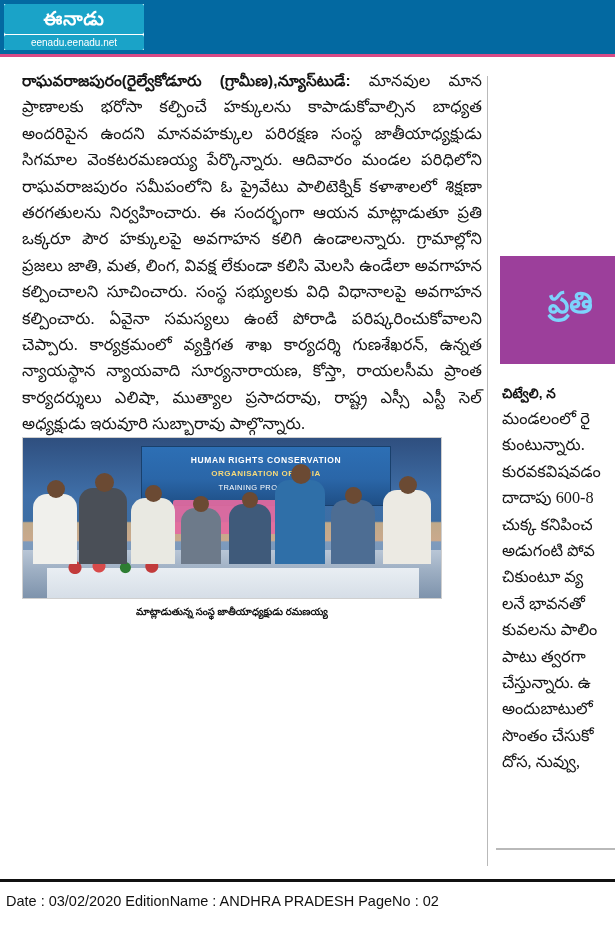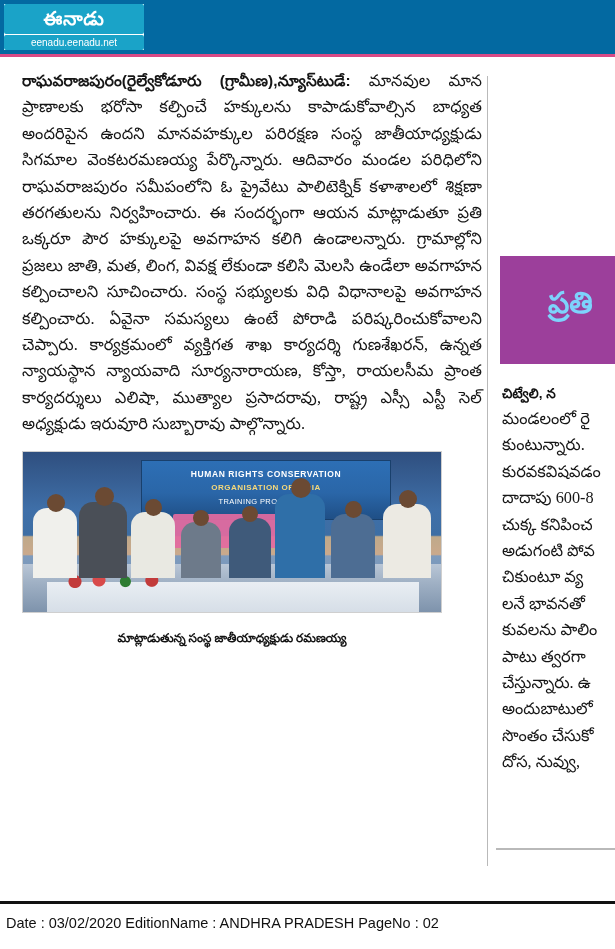--- a/index.html
+++ b/index.html
@@ -106,21 +106,20 @@
   .dateline {
     font-family: "Liberation Sans", sans-serif;
     font-weight: bold;
     font-size: 15.4px;
     margin-top: 44px;
   }
 
   
   .photo-wrap {
     position: relative;
-    margin-top: 14px;
     width: 420px;
     height: 162px;
     border: 1px solid #cfcfcf;
     overflow: hidden;
     background: #8fa3b8;
   }
   .photo {
     position: absolute;
     inset: 0;
     background:
@@ -186,25 +185,25 @@
     border-radius: 14px 14px 0 0;
   }
   .ph-head {
     position: absolute;
     border-radius: 50%;
     background: #6b4a33;
   }
 
   .caption {
     width: 420px;
-    margin-top: 18px;
+    margin-top: 7px;
     text-align: center;
-    font-family: Liberation Serif, serif;
-    font-weight: bold;
-    font-size: 12px;
+    font-family: Liberation Sans, sans-serif;
+    font-weight: bold;
+    font-size: 10px;
     color: #121212;
   }
 
   
   .right-col {
     position: absolute;
     left: 496px; top: 10px;
     width: 119px;
     overflow: hidden;
     height: 790px;
@@ -252,21 +251,21 @@
     position: absolute;
     left: 496px; top: 790px;
     width: 119px; height: 2px;
     background: #b9b9b9;
   }
 
   
   .footer {
     position: absolute;
     left: 0; bottom: 0;
-    width: 615px; height: 48px;
+    width: 615px; height: 70px;
     background: #ffffff;
   }
   .footer-rule {
     position: absolute;
     left: 0; top: 0;
     width: 615px; height: 3px;
     background: #111111;
   }
   .footer-text {
     position: absolute;

